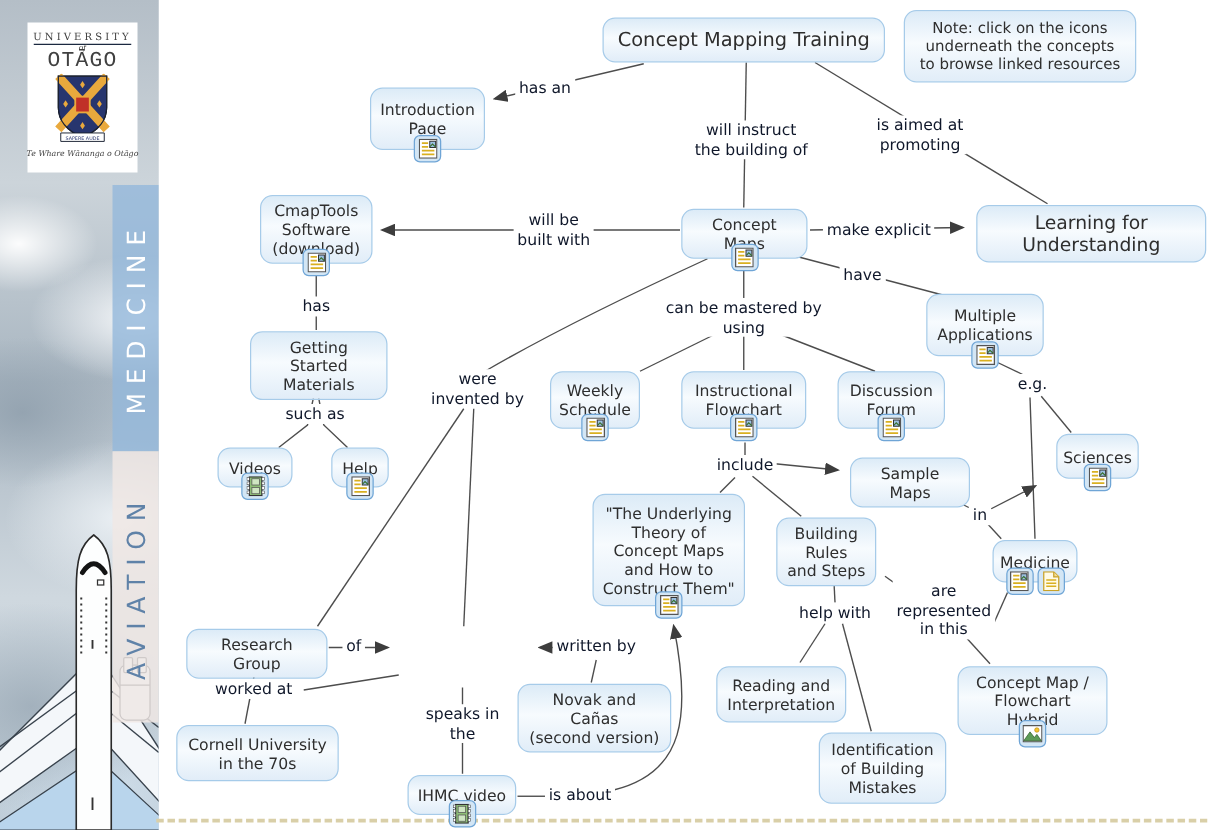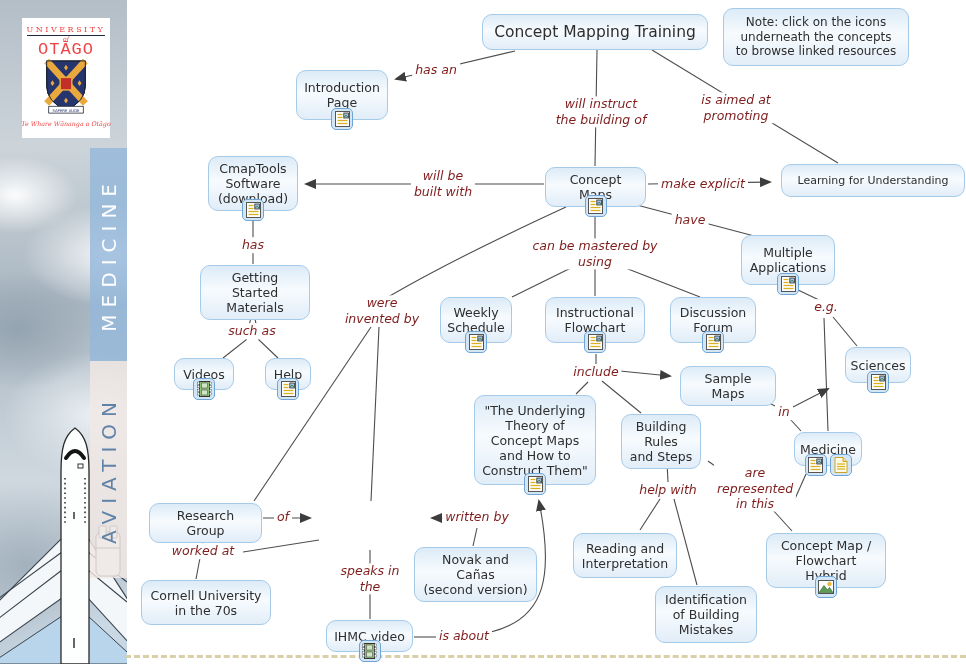--- a/index.html
+++ b/index.html
@@ -10,21 +10,21 @@
   #sidebar{position:absolute;left:0;top:0;width:127px;height:664px;overflow:hidden;
     background:
       radial-gradient(90px 55px at 15px 195px, rgba(255,255,255,.95), rgba(255,255,255,0) 70%),
       radial-gradient(120px 70px at 110px 255px, rgba(248,250,252,.95), rgba(248,250,252,0) 72%),
       radial-gradient(110px 80px at 18px 330px, rgba(140,156,170,.75), rgba(140,156,170,0) 75%),
       radial-gradient(130px 90px at 95px 415px, rgba(236,241,245,.95), rgba(236,241,245,0) 70%),
       radial-gradient(150px 110px at 25px 565px, rgba(148,163,176,.7), rgba(148,163,176,0) 75%),
       radial-gradient(120px 90px at 80px 640px, rgba(210,225,238,.9), rgba(210,225,238,0) 75%),
       linear-gradient(180deg,#b4bec7 0%,#ccd4da 22%,#a9b6c1 46%,#cfd8df 72%,#bccbd6 100%);}
   #logo-panel{position:absolute;left:22px;top:18px;width:88px;height:120px;background:#ffffff;
-    display:flex;flex-direction:column;align-items:center;box-sizing:border-box;padding-top:7px;color:#ef4444;}
+    display:flex;flex-direction:column;align-items:center;box-sizing:border-box;padding-top:7px;color:#404040;}
   .uni-line{font-family:"DejaVu Serif","Liberation Serif",serif;font-size:8px;letter-spacing:2.5px;border-bottom:1px solid #1b2940;padding-bottom:1px;}
   .uni-of{font-family:"DejaVu Serif","Liberation Serif",serif;font-style:italic;font-size:6px;margin-top:-1px;}
   .uni-otago{font-family:Liberation Mono, monospace;font-size:17px;letter-spacing:1px;margin-top:-2px;}
   .maori{font-family:"DejaVu Serif","Liberation Serif",serif;font-style:italic;font-size:6.3px;margin-top:3px;white-space:nowrap;}
   .vstrip{position:absolute;left:90px;width:37px;display:flex;align-items:center;justify-content:center;}
   .vstrip span{writing-mode:vertical-rl;transform:rotate(180deg);letter-spacing:7px;font-size:20px;}
   #strip-medicine{top:148px;height:213px;background:rgba(147,184,219,.8);color:#ffffff;}
   #strip-aviation{top:361px;height:217px;background:rgba(240,232,228,.82);color:#5f82a8;}
   #plane{position:absolute;left:0;top:420px;}
 
@@ -32,22 +32,22 @@
   #wires{position:absolute;left:0;top:0;z-index:1;}
   .node{position:absolute;display:flex;flex-direction:column;align-items:center;z-index:2;}
   .box{box-sizing:border-box;width:100%;border:1.5px solid #a6cbe9;border-radius:10px;
     background:linear-gradient(180deg,#dcebf7 0%,#f7fbfe 45%,#e1edf8 100%);
     color:#2e2e2e;font-size:12.5px;line-height:1.2;display:flex;align-items:center;justify-content:center;
     text-align:center;white-space:pre-line;padding:4px 6px;}
   .title-box{font-size:15.5px;padding:6px 10px;}
   .icons{display:flex;gap:3px;margin-top:-12px;z-index:3;}
   .icon-btn{width:22px;height:22px;border:1.5px solid #6fa5d6;border-radius:5px;background:#d3e6f5;
     box-sizing:border-box;display:flex;align-items:center;justify-content:center;}
-  .label{position:absolute;z-index:2;background:#ffffff;color:#7f1d1d;font-size:12.5px;line-height:1.25;
-    text-align:center;white-space:pre;padding:0 3px;transform:translate(-50%,-50%);font-style:italic;}
+  .label{position:absolute;z-index:2;background:#ffffff;color:#0f172a;font-size:12.5px;line-height:1.25;
+    text-align:center;white-space:pre;padding:0 3px;transform:translate(-50%,-50%);}
   #bottom-rule{position:absolute;left:125px;right:0;top:655px;border-top:3px dashed #d9cfa8;z-index:0;}
 </style>
 </head>
 <body>
 
 <div id="stage">
 
   <div id="sidebar">
     <div id="logo-panel">
       <div class="uni-line">UNIVERSITY</div>
@@ -219,21 +219,21 @@
               <line x1="2.5" y1="12.5" x2="12.5" y2="12.5"></line>
             </g>
             <rect x="8.8" y="2" width="4.7" height="5" fill="#9cc0e2" stroke="#333" stroke-width="0.8"></rect>
             <path d="M9,6.3 L11,4.2 L13.5,6.6" stroke="#39702f" stroke-width="0.9" fill="none"></path>
           </svg>
         </span>
       </div>
   </div>
 
   <div class="node" style="left:781px;top:164px;width:184px">
-    <div class="box" style="min-height:33px;font-size:11px">Learning for Understanding</div>
+    <div class="box" style="min-height:33px;font-size:15px">Learning for Understanding</div>
   </div>
 
   <div class="node" style="left:741px;top:235px;width:94px">
     <div class="box" style="min-height:50px">Multiple
 Applications</div>
     <div class="icons">
         <span class="icon-btn">
           <svg width="15" height="16" viewBox="0 0 15 16">
             <rect x="0.5" y="0.5" width="14" height="15" fill="#ffffff" stroke="#555"></rect>
             <g stroke="#d9b020" stroke-width="1.3">

